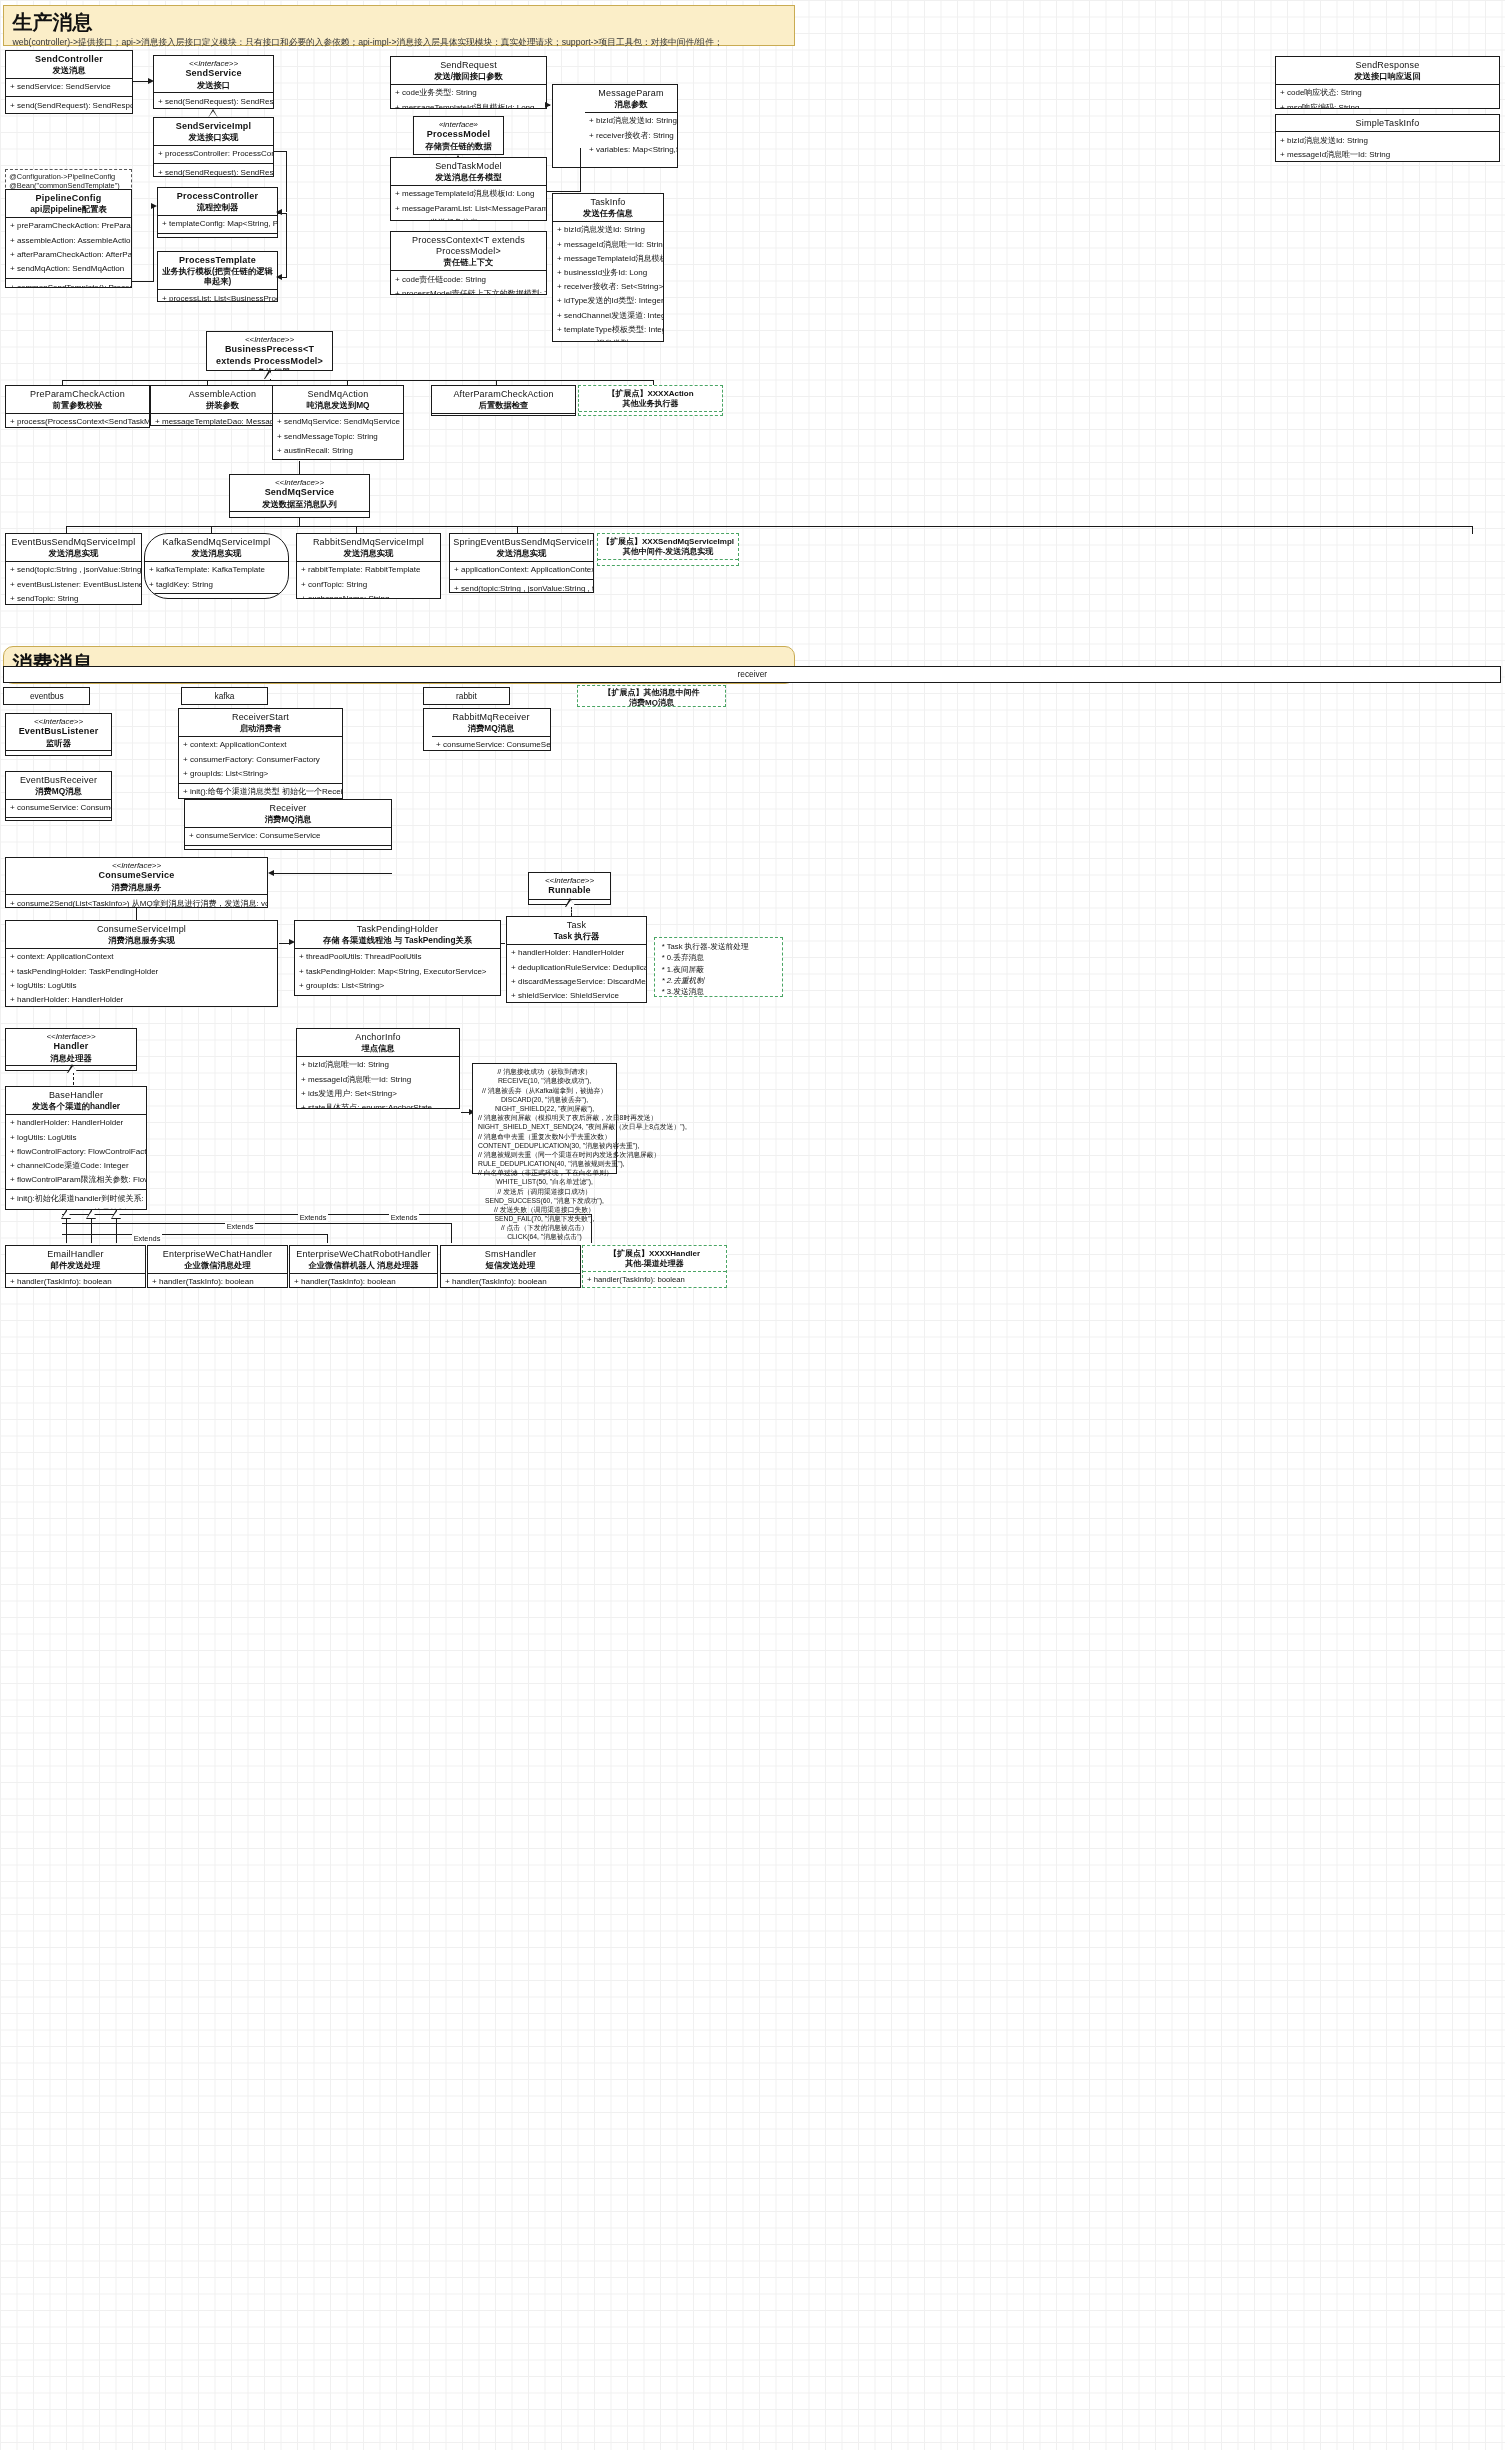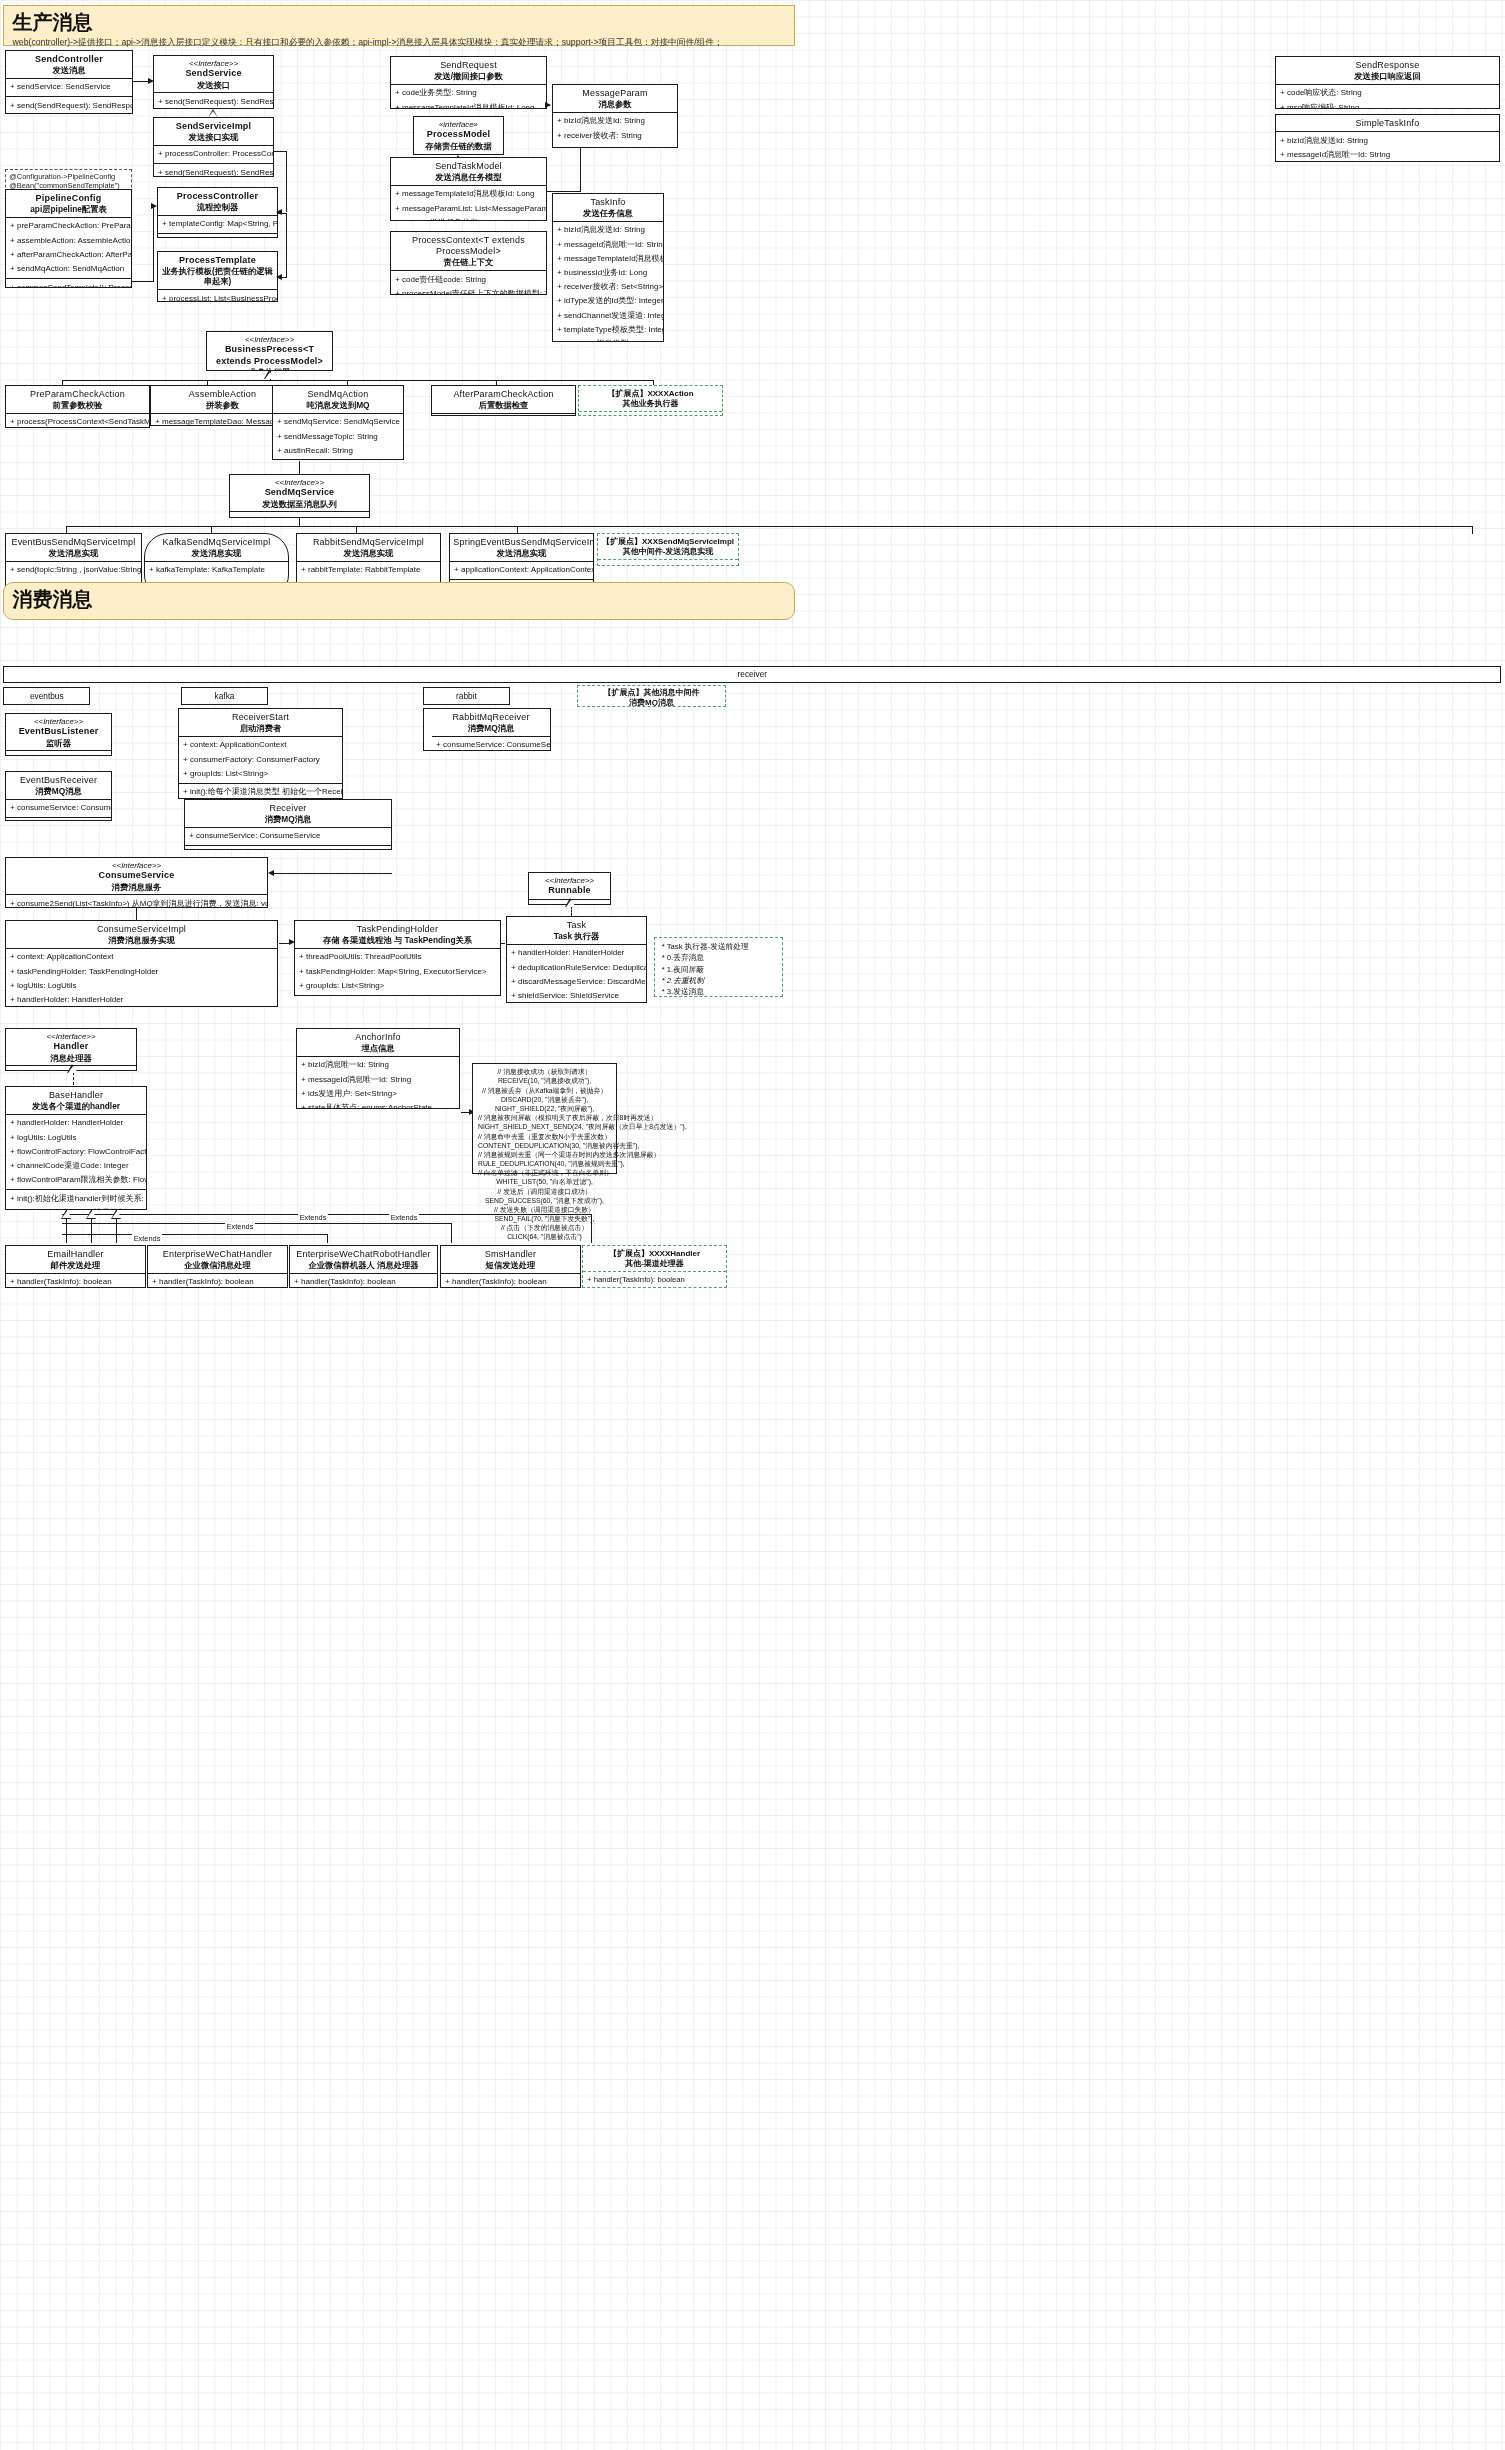--- a/index.html
+++ b/index.html
@@ -181,21 +181,21 @@
       <span class="cname">SendRequest</span>
       <span class="csub">发送/撤回接口参数</span>
     </div>
     <div class="sec">
       <div class="row">+ code业务类型: String</div>
       <div class="row">+ messageTemplateId消息模板Id: Long</div>
 
     </div>
   </div>
 
-  <div class="cls plainname" style="left:552px;top:84px;width:126px;height:64px;">
+  <div class="cls plainname" style="left:552px;top:84px;width:126px;height:84px;padding-left:32px;">
     <div class="hd">
       <span class="cname">MessageParam</span>
       <span class="csub">消息参数</span>
     </div>
     <div class="sec">
       <div class="row">+ bizId消息发送Id: String</div>
       <div class="row">+ receiver接收者: String</div>
       <div class="row">+ variables: Map&lt;String,String&gt;</div>
 
     </div>
@@ -434,21 +434,21 @@
   </div>
 
   <div class="ext" style="left:597px;top:533px;width:142px;height:33px;">
     <div class="ehd">
       <span>【扩展点】XXXSendMqServiceImpl</span><br>
       <span>其他中间件-发送消息实现</span>
     </div>
     <div class="erow">+ send(topic:String , jsonValue:String , tagId:String): void</div>
   </div>
 
-  <div class="banner" style="left:3.3px;top:582px;width:792px;height:38px;border-radius:10px;">
+  <div class="banner" style="left:3.3px;top:646px;width:792px;height:38px;border-radius:10px;">
     <div class="btitle">消费消息</div>
   </div>
 
   <div class="bar" style="left:3.3px;top:666px;width:1498px;height:16.5px;">
     <span>receiver</span>
   </div>
   <div class="bar" style="left:3.3px;top:687px;width:87px;height:18px;">
     <span>eventbus</span>
   </div>
   <div class="bar" style="left:181px;top:687px;width:87px;height:18px;">

